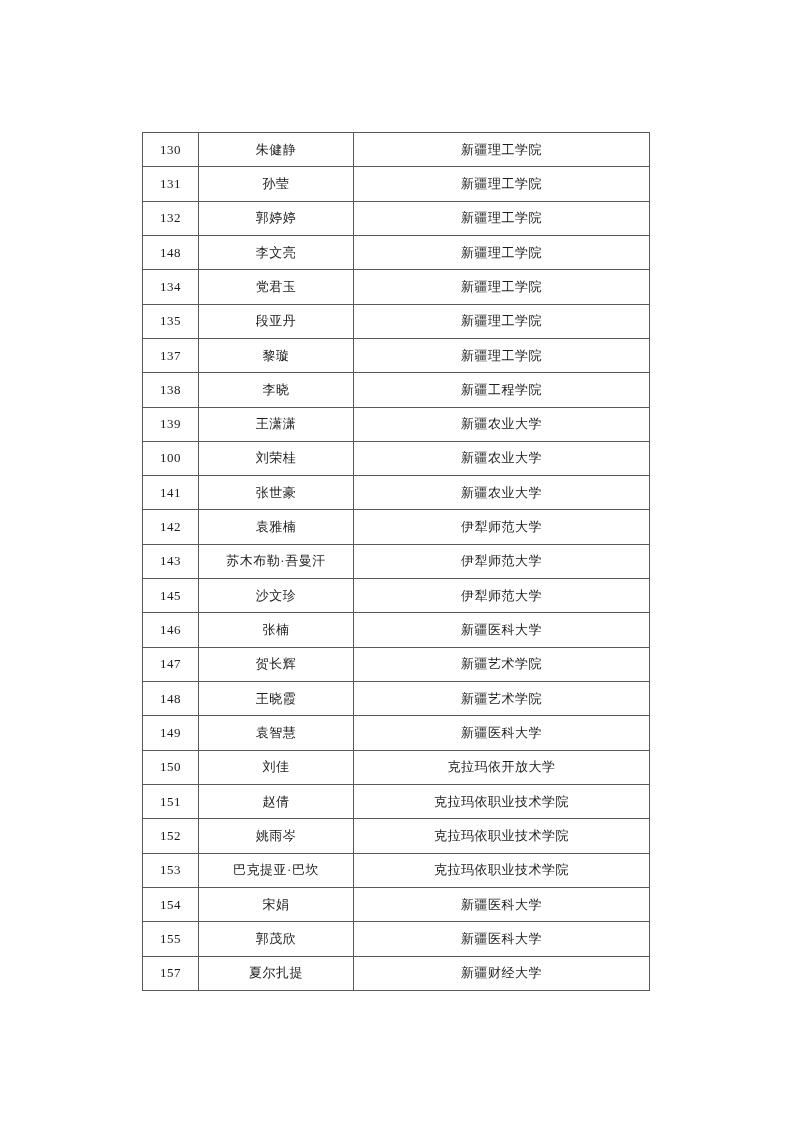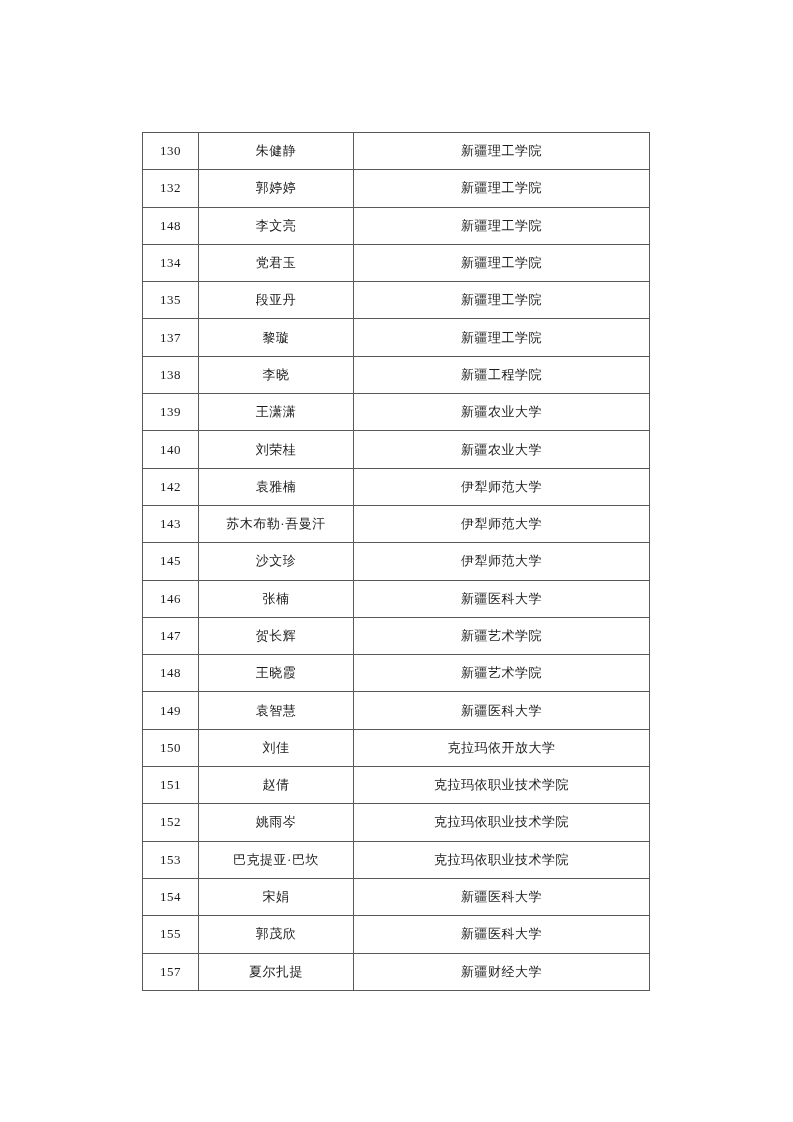--- a/index.html
+++ b/index.html
@@ -56,20 +56,25 @@
       <col class="c-name">
       <col class="c-inst">
     </colgroup>
     <tbody>
   <tr>
     <td class="col-index">130</td>
     <td class="col-name">朱健静</td>
     <td class="col-inst">新疆理工学院</td>
   </tr>
 
+  <tr>
+    <td class="col-index">131</td>
+    <td class="col-name">孙莹</td>
+    <td class="col-inst">新疆理工学院</td>
+  </tr>
 
   <tr>
     <td class="col-index">132</td>
     <td class="col-name">郭婷婷</td>
     <td class="col-inst">新疆理工学院</td>
   </tr>
 
   <tr>
     <td class="col-index">148</td>
     <td class="col-name">李文亮</td>
@@ -101,25 +106,30 @@
     <td class="col-inst">新疆工程学院</td>
   </tr>
 
   <tr>
     <td class="col-index">139</td>
     <td class="col-name">王潇潇</td>
     <td class="col-inst">新疆农业大学</td>
   </tr>
 
   <tr>
-    <td class="col-index">140</td>
+    <td class="col-index">100</td>
     <td class="col-name">刘荣桂</td>
     <td class="col-inst">新疆农业大学</td>
   </tr>
 
+  <tr>
+    <td class="col-index">141</td>
+    <td class="col-name">张世豪</td>
+    <td class="col-inst">新疆农业大学</td>
+  </tr>
 
   <tr>
     <td class="col-index">142</td>
     <td class="col-name">袁雅楠</td>
     <td class="col-inst">伊犁师范大学</td>
   </tr>
 
   <tr>
     <td class="col-index">143</td>
     <td class="col-name">苏木布勒·吾曼汗</td>

